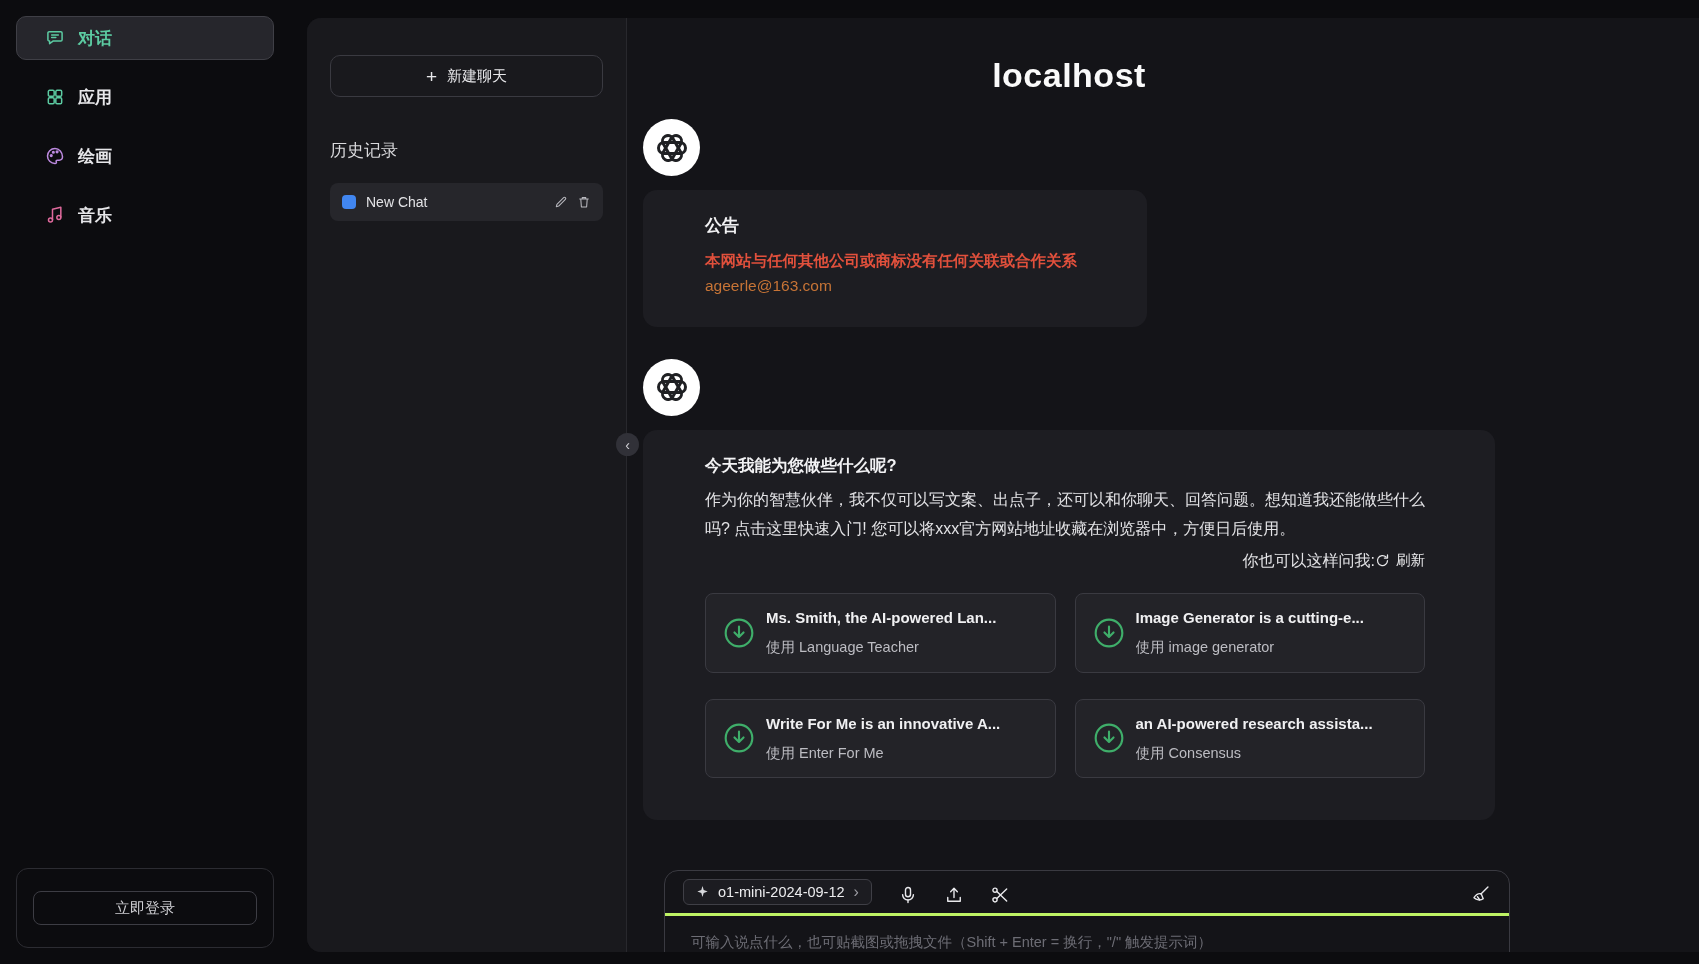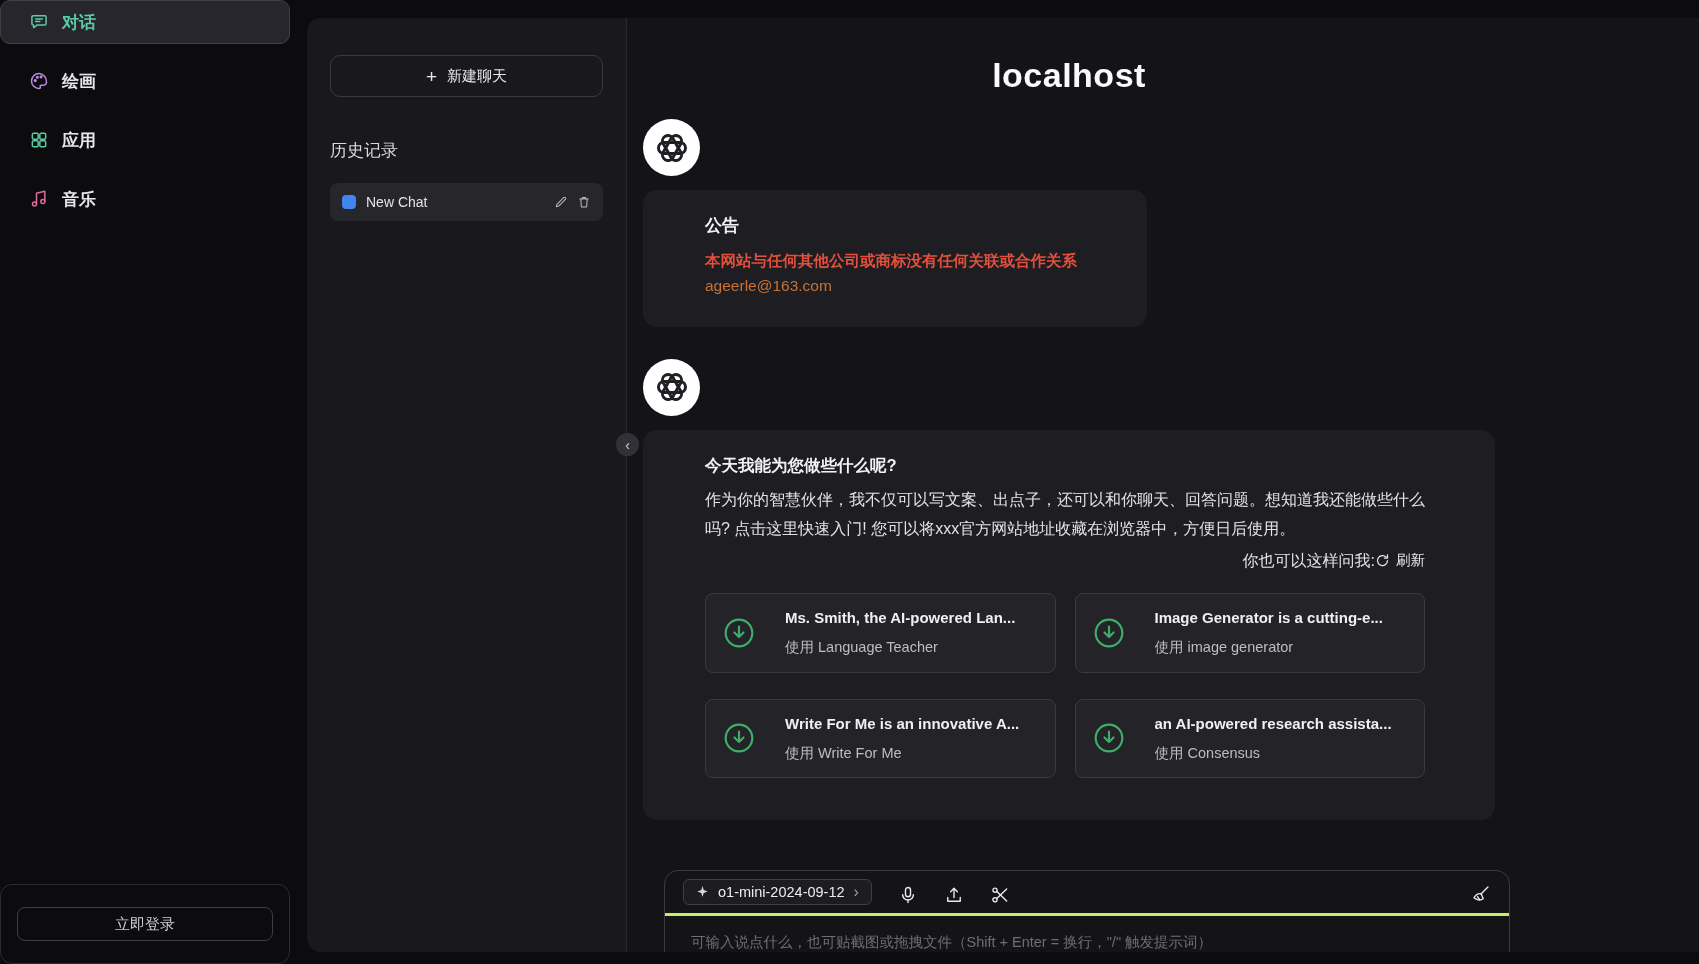--- a/index.html
+++ b/index.html
@@ -1,21 +1,21 @@
 <!DOCTYPE html>
 <html><head>
 <meta charset="utf-8">
 <style>
   * { box-sizing: border-box; }
   html,body { margin:0; padding:0; background:#0c0c0f; }
   body { font-family:"Liberation Sans","DejaVu Sans",sans-serif; color:#e7e7ea; }
   .app { width:1699px; height:964px; display:flex; background:#0c0c0f; overflow:hidden; }
 
   
-  .sidebar { width:290px; flex:none; display:flex; flex-direction:column; }
+  .sidebar { width:290px; flex:none; padding:16px; display:flex; flex-direction:column; }
   .side-item { display:flex; align-items:center; gap:13px; height:44px; padding:0 0 0 28px;
                border-radius:10px; margin-bottom:15px; border:1px solid transparent; cursor:pointer; }
   .side-item.active { background:#26262c; border-color:#3f3f46; }
   .side-label { font-size:17px; font-weight:600; color:#e7e7ea; }
   .side-item.active .side-label { color:#5ccba2; }
   .icon { display:inline-flex; align-items:center; justify-content:center; }
   .sidebar-bottom { margin-top:auto; border:1px solid #2c2c32; border-radius:12px; padding:22px 16px; }
   .login-btn { width:100%; height:34px; background:transparent; border:1px solid #3d3d44;
                border-radius:8px; color:#cfcfd3; font-size:15px; cursor:pointer;
                font-family:inherit; }
@@ -61,21 +61,21 @@
   .ann-line3 { color:#c77436; }
   .ann-email { color:#c77436; text-decoration:none; display:inline-block; cursor:pointer; }
 
   .welcome-heading { font-weight:700; font-size:16.5px; color:#f2f2f4; margin-bottom:8px; }
   .welcome-body { font-size:16px; line-height:1.8; color:#e3e3e6; }
   .ask-row { display:flex; align-items:center; justify-content:flex-end; margin-top:4px; }
   .ask-hint { font-size:16px; color:#e3e3e6; }
   .refresh-btn { display:flex; align-items:center; gap:6px; color:#e8e8ea; font-size:14.5px; cursor:pointer; }
   .sugg-grid { display:grid; grid-template-columns:1fr 1fr; column-gap:19px; row-gap:26px; margin-top:20px; }
   .sugg-card { background:#232328; border:1px solid #3a3a41; border-radius:8px; min-height:72px;
-               padding:12px 16px; display:flex; align-items:center; gap:29px; cursor:pointer; }
+               padding:12px 16px; display:flex; align-items:center; gap:10px; cursor:pointer; }
   .sugg-text { overflow:hidden; }
   .sugg-title { font-size:15px; font-weight:600; color:#f0f0f2; white-space:nowrap; }
   .sugg-sub { font-size:14.5px; color:#bcbcc2; margin-top:6px; }
 
   
   .composer-wrap { padding:18px 189px 0 37px; }
   .composer { border:1px solid #3a3a41; border-radius:14px; background:#141418; }
   .composer-toolbar { display:flex; align-items:flex-end; padding:8px 18px; gap:26px;
                       border-bottom:3px solid #bef264; height:45px; }
   .model-pill { display:flex; align-items:center; gap:9px; border:1px solid #3f3f46; background:#1c1c21;
@@ -102,39 +102,39 @@
       <span class="icon">
         <svg width="20" height="20" viewBox="0 0 24 24" fill="none" stroke="#5ccba2" stroke-width="1.8" stroke-linejoin="round" stroke-linecap="round">
           <path d="M5 4.5h14c.8 0 1.5.7 1.5 1.5v8c0 .8-.7 1.5-1.5 1.5H10l-4.5 3.2V15.5H5c-.8 0-1.5-.7-1.5-1.5V6c0-.8.7-1.5 1.5-1.5z"></path>
           <path d="M8 8.5h8M8 11.5h5"></path>
         </svg>
       </span>
       <span class="side-label">对话</span>
     </div>
     <div class="side-item">
       <span class="icon">
+        <svg width="20" height="20" viewBox="0 0 24 24" fill="none" stroke="#5ccba2" stroke-width="1.8">
+          <rect x="4" y="4" width="7" height="7" rx="1.5"></rect>
+            <rect x="13" y="4" width="7" height="7" rx="1.5"></rect>
+          <rect x="4" y="13" width="7" height="7" rx="1.5"></rect>
+            <rect x="13" y="13" width="7" height="7" rx="1.5"></rect>
+        </svg>
+      </span>
+      <span class="side-label">应用</span>
+    </div>
+    <div class="side-item">
+      <span class="icon">
         <svg width="20" height="20" viewBox="0 0 24 24" fill="none" stroke="#bd8ae0" stroke-width="1.8">
           <path d="M12 3a9 9 0 1 0 0 18c1.6 0 2.1-1.1 1.5-2.1-.5-.9 0-1.9 1.4-1.9h2.1a4 4 0 0 0 4-4C21 8 17 3 12 3z"></path>
           <circle cx="7.5" cy="11.5" r="1" fill="#bd8ae0"></circle>
             <circle cx="10" cy="7.5" r="1" fill="#bd8ae0"></circle>
             <circle cx="14.5" cy="7" r="1" fill="#bd8ae0"></circle>
         </svg>
       </span>
       <span class="side-label">绘画</span>
-    </div>
-    <div class="side-item">
-      <span class="icon">
-        <svg width="20" height="20" viewBox="0 0 24 24" fill="none" stroke="#5ccba2" stroke-width="1.8">
-          <rect x="4" y="4" width="7" height="7" rx="1.5"></rect>
-            <rect x="13" y="4" width="7" height="7" rx="1.5"></rect>
-          <rect x="4" y="13" width="7" height="7" rx="1.5"></rect>
-            <rect x="13" y="13" width="7" height="7" rx="1.5"></rect>
-        </svg>
-      </span>
-      <span class="side-label">应用</span>
     </div>
     <div class="side-item">
       <span class="icon">
         <svg width="20" height="20" viewBox="0 0 24 24" fill="none" stroke="#e06a9d" stroke-width="1.8" stroke-linejoin="round">
           <path d="M9 18V5l10-2.2V15"></path>
             <circle cx="6.6" cy="18" r="2.4"></circle>
             <circle cx="16.6" cy="15" r="2.4"></circle>
         </svg>
       </span>
       <span class="side-label">音乐</span>
@@ -249,21 +249,21 @@
               </div>
               <div class="sugg-card">
                 <span class="icon">
                   <svg width="34" height="34" viewBox="0 0 24 24" fill="none" stroke="#3fae6a" stroke-width="1.5" stroke-linecap="round" stroke-linejoin="round">
                     <circle cx="12" cy="12" r="9.4"></circle>
                       <path d="M12 7.5v7M8.8 11.6l3.2 3.2 3.2-3.2"></path>
                   </svg>
                 </span>
                 <span class="sugg-text">
                   <div class="sugg-title">Write For Me is an innovative A...</div>
-                  <div class="sugg-sub">使用 Write For Me</div>
+                  <div class="sugg-sub">使用 Enter For Me</div>
                 </span>
               </div>
               <div class="sugg-card">
                 <span class="icon">
                   <svg width="34" height="34" viewBox="0 0 24 24" fill="none" stroke="#3fae6a" stroke-width="1.5" stroke-linecap="round" stroke-linejoin="round">
                     <circle cx="12" cy="12" r="9.4"></circle>
                       <path d="M12 7.5v7M8.8 11.6l3.2 3.2 3.2-3.2"></path>
                   </svg>
                 </span>
                 <span class="sugg-text">

